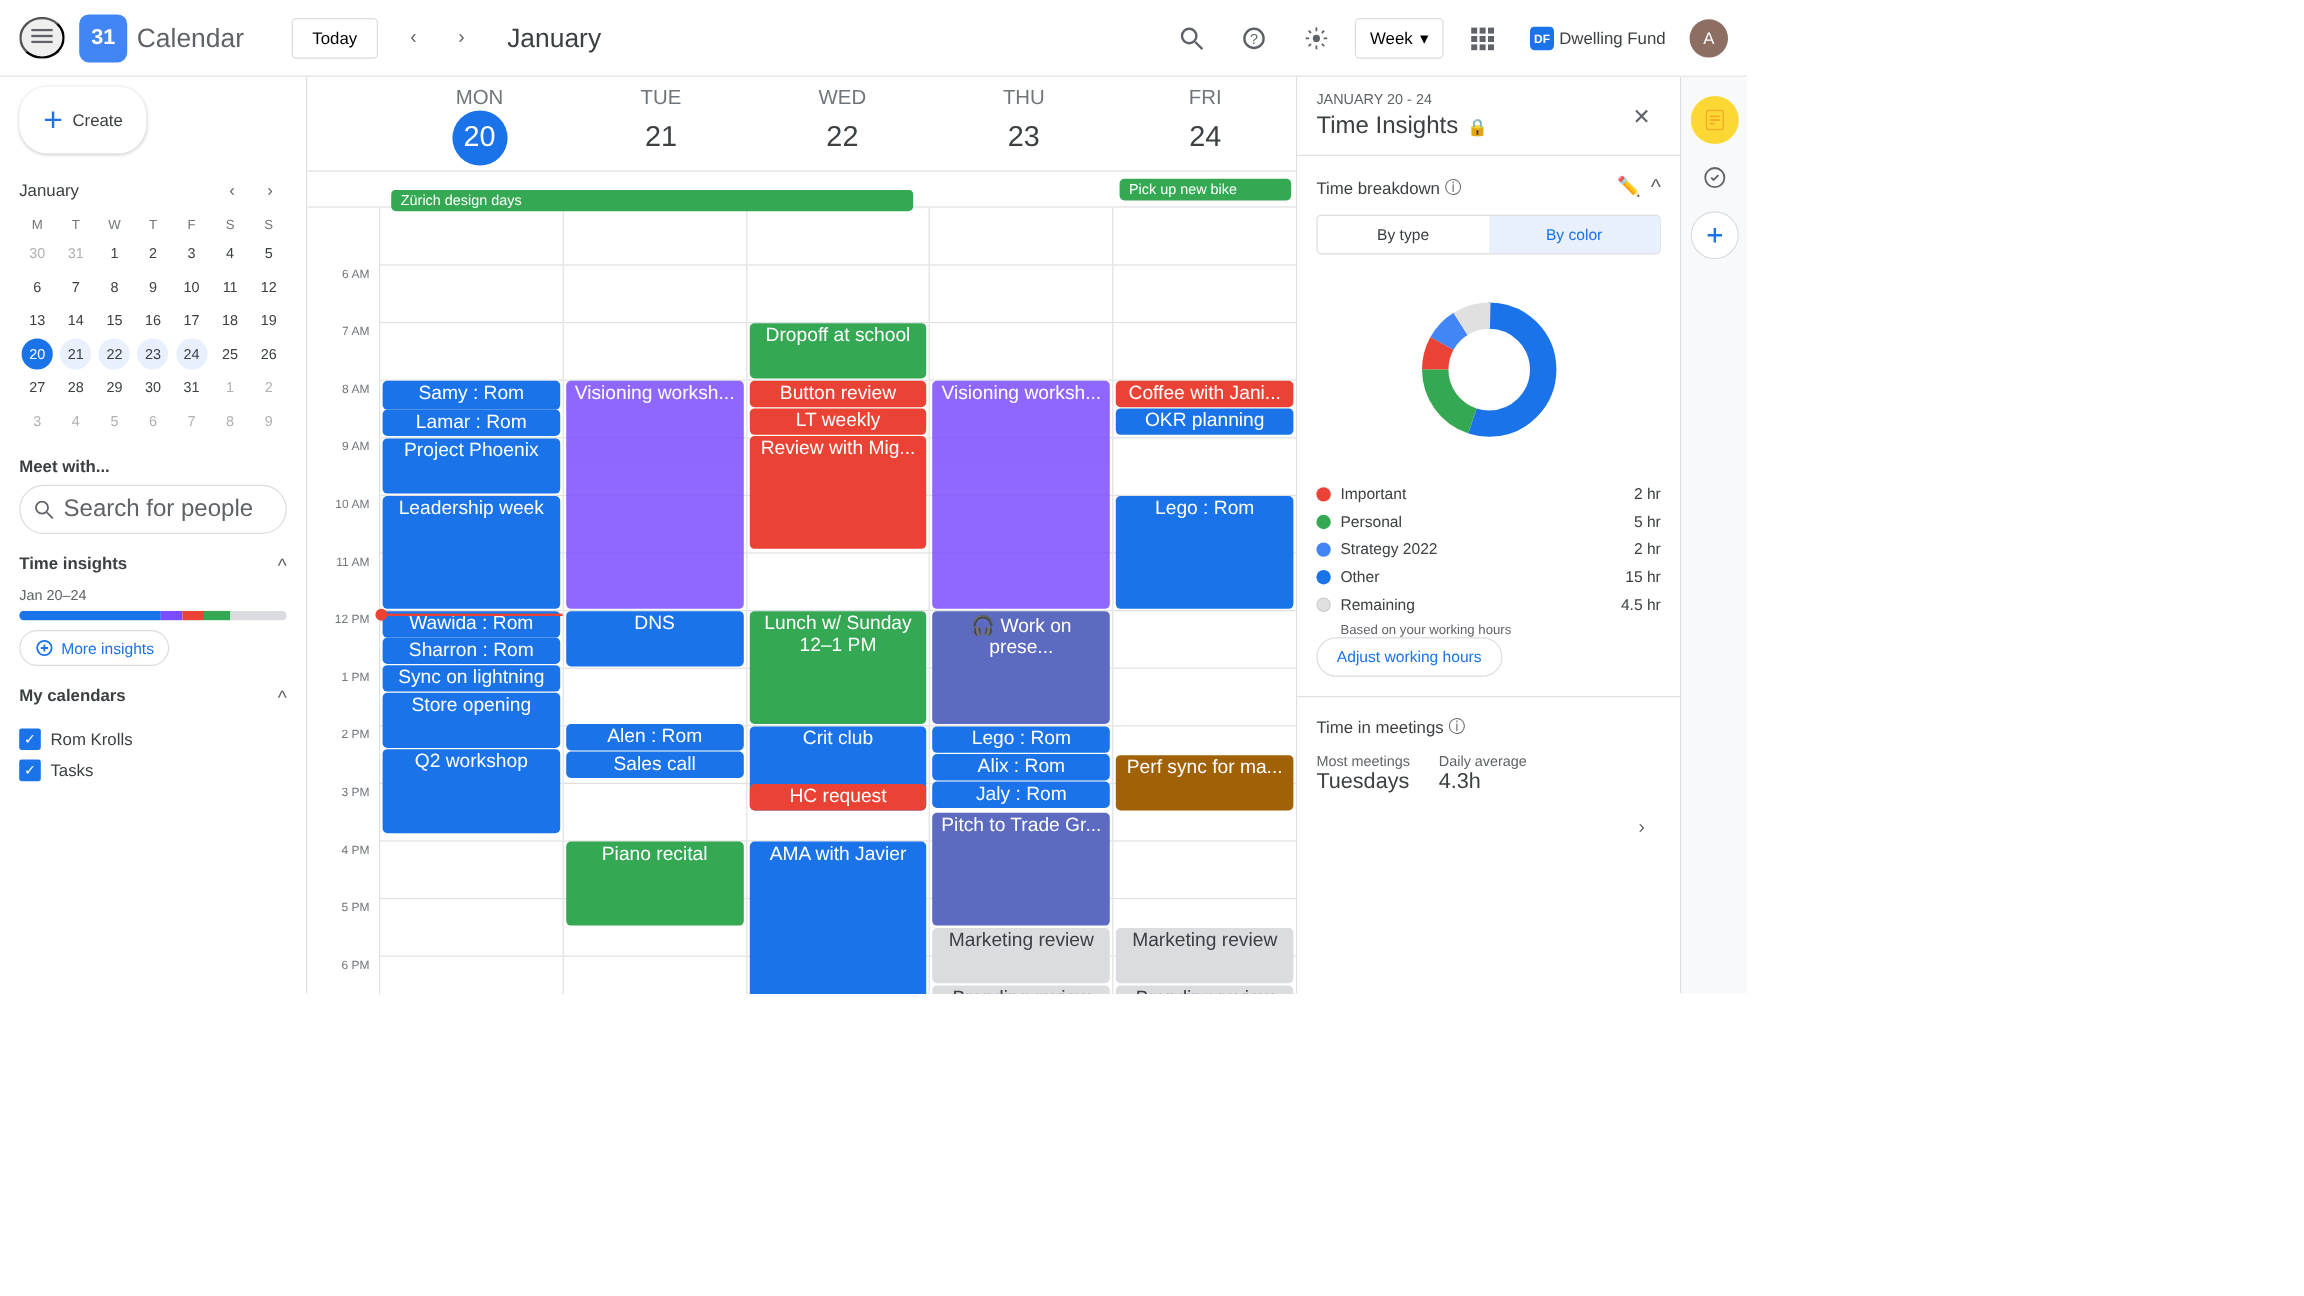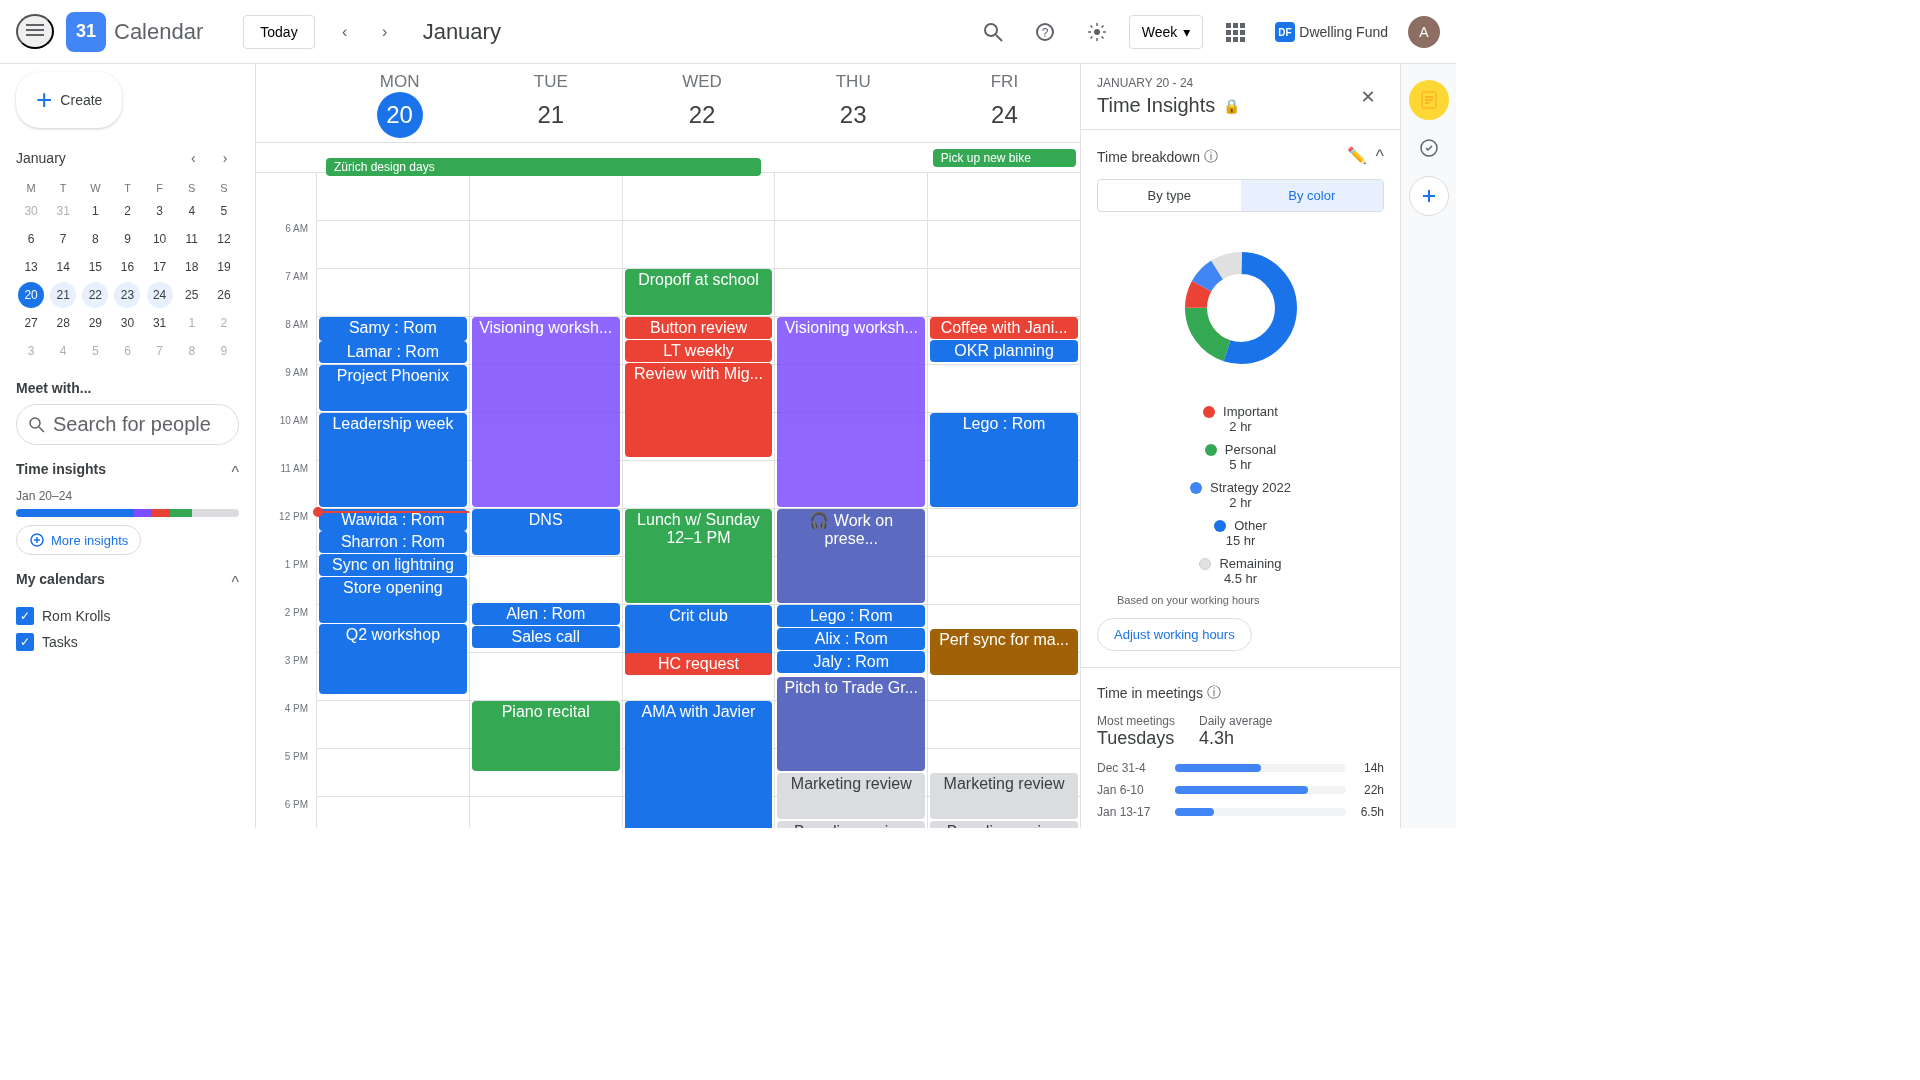--- a/index.html
+++ b/index.html
@@ -101,27 +101,27 @@
     .section-header-row { display: flex; align-items: center; justify-content: space-between; margin-bottom: 12px; }
     .section-label { font-size: 14px; font-weight: 500; color: #3c4043; display: flex; align-items: center; gap: 4px; }
     .section-actions { display: flex; gap: 8px; }
     .tab-buttons { display: flex; border: 1px solid #dadce0; border-radius: 4px; overflow: hidden; margin-bottom: 16px; }
     .tab-btn { flex: 1; padding: 8px; border: none; background: transparent; cursor: pointer; font-size: 13px; color: #3c4043; }
     .tab-btn.active { background: #e8f0fe; color: #1a73e8; }
 
     
     .donut-container { display: flex; justify-content: center; margin-bottom: 16px; }
     .legend-items { display: flex; flex-direction: column; gap: 8px; }
-    .legend-item { display: flex; align-items: center; justify-content: space-between; flex-direction: column; }
+    .legend-item { display: flex; align-items: center; justify-content: space-between; }
     .legend-left { display: flex; align-items: center; gap: 8px; }
     .legend-dot { width: 12px; height: 12px; border-radius: 50%; }
     .legend-label { font-size: 13px; color: #3c4043; }
     .legend-value { font-size: 13px; color: #3c4043; font-weight: 500; }
     .remaining-note { font-size: 11px; color: #5f6368; margin-left: 20px; }
-    .adjust-btn { margin-top: 12px; padding: 8px 16px; border: 1px solid #dadce0; border-radius: 20px; background: white; cursor: pointer; font-size: 13px; color: #1a73e8; }
+    .adjust-btn { padding: 8px 16px; border: 1px solid #dadce0; border-radius: 20px; background: white; cursor: pointer; font-size: 13px; color: #1a73e8; }
 
     
     .time-meetings-section { padding: 16px; }
     .meetings-header-row { display: flex; align-items: center; gap: 4px; margin-bottom: 12px; }
     .meetings-title { font-size: 14px; font-weight: 500; color: #3c4043; }
     .meetings-stats { display: flex; gap: 24px; margin-bottom: 12px; }
     .stat-block { }
     .stat-label { font-size: 12px; color: #5f6368; }
     .stat-value { font-size: 18px; font-weight: 400; color: #3c4043; }
     .weekly-bars { display: flex; flex-direction: column; gap: 8px; }
@@ -690,43 +690,20 @@
       <div class="meetings-stats">
         <div class="stat-block">
           <div class="stat-label">Most meetings</div>
           <div class="stat-value">Tuesdays</div>
         </div>
         <div class="stat-block">
           <div class="stat-label">Daily average</div>
           <div class="stat-value">4.3h</div>
         </div>
       </div>
-      <div class="weekly-bars">
-        <div class="weekly-row">
-          <span class="week-label">Dec 31-4</span>
-          <div class="week-bar-container">
-            <div class="week-bar" style="width:50%;background:#4285f4;"></div>
-          </div>
-          <span class="week-hours">14h</span>
-        </div>
-        <div class="weekly-row">
-          <span class="week-label">Jan 6-10</span>
-          <div class="week-bar-container">
-            <div class="week-bar" style="width:78%;background:#4285f4;"></div>
-          </div>
-          <span class="week-hours">22h</span>
-        </div>
-        <div class="weekly-row">
-          <span class="week-label">Jan 13-17</span>
-          <div class="week-bar-container">
-            <div class="week-bar" style="width:23%;background:#4285f4;"></div>
-          </div>
-          <span class="week-hours">6.5h</span>
-        </div>
-      </div>
       <div style="display:flex;justify-content:flex-end;margin-top:8px;">
         <button class="nav-arrow" style="width:32px;height:32px;">›</button>
       </div>
     </div>
   </div>
 
   <div class="right-strip">
     <div class="strip-icon active" style="background:#fdd835;">
       <svg width="20" height="20" viewBox="0 0 20 20">
           <rect x="3" y="2" width="14" height="16" rx="2" fill="#fdd835" stroke="#f9a825" stroke-width="1"></rect>

